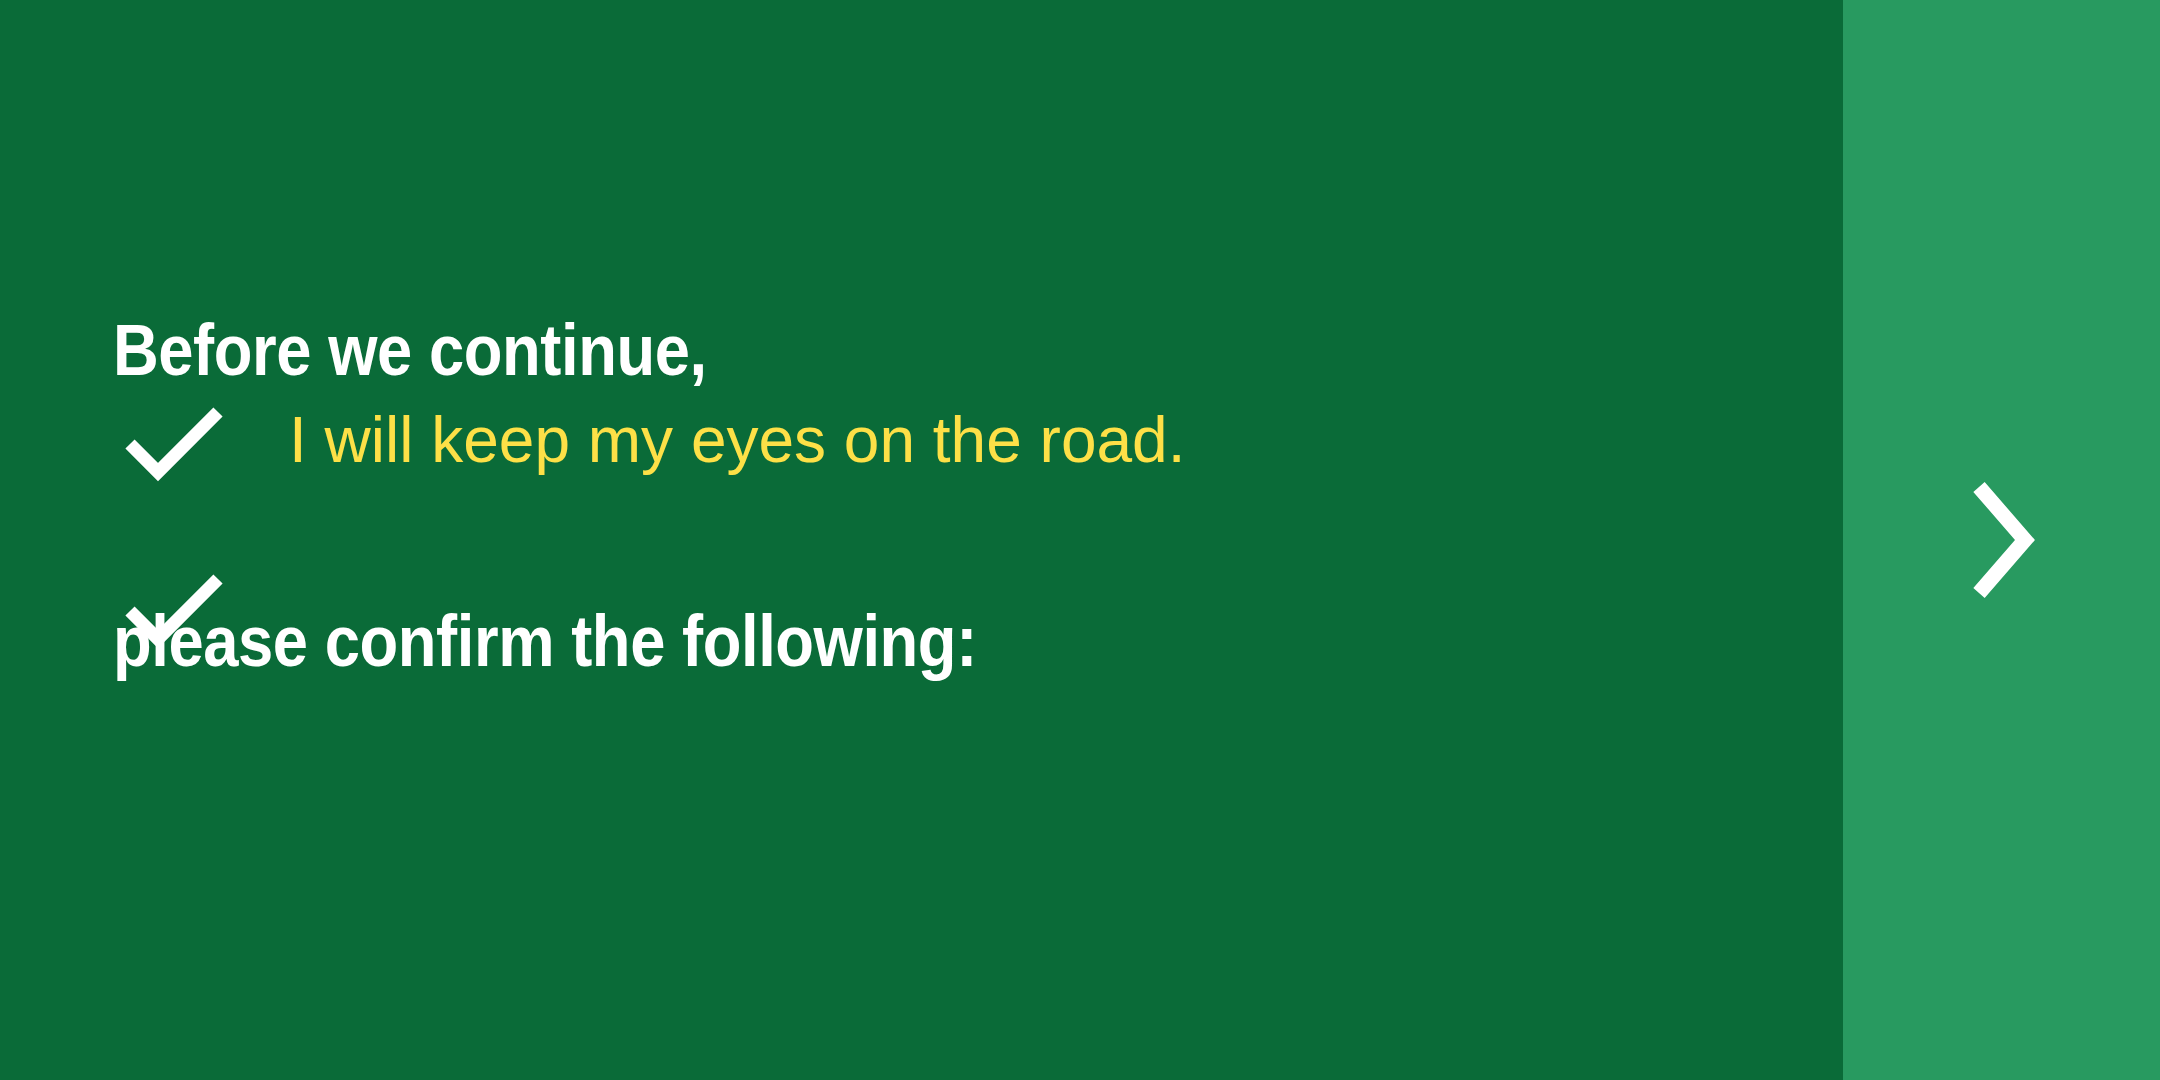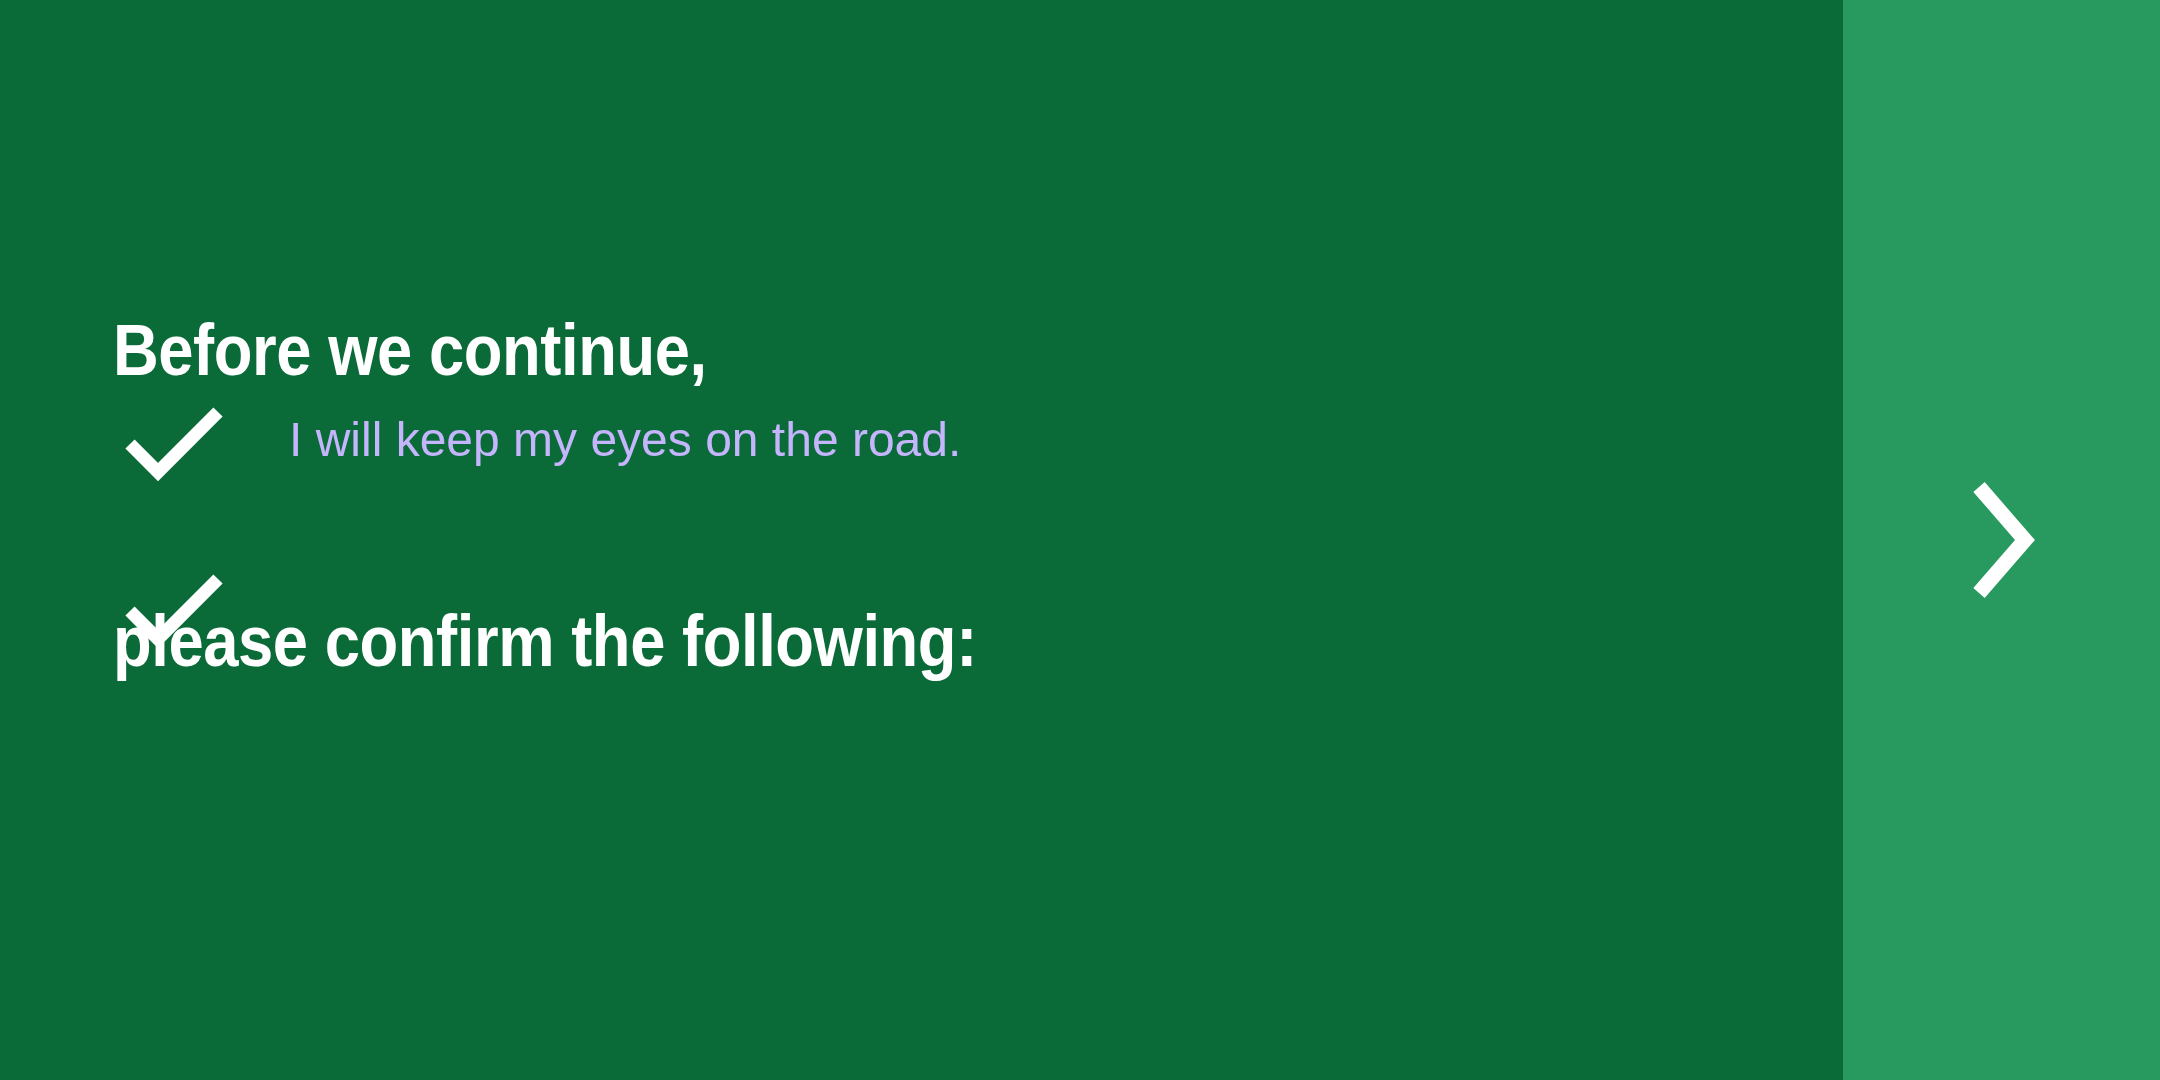--- a/index.html
+++ b/index.html
@@ -70,23 +70,23 @@
     height: 100px;
     flex: none;
     margin-left: 11px;
   }
   .check-mark svg {
     display: block;
     width: 100px;
     height: 100px;
   }
   .check-label {
-    color: #c4b5fd;
+    color: #fde047;
     font-weight: 400;
-    font-size: 48px;
+    font-size: 64px;
     line-height: 96px;
     letter-spacing: 0px;
     margin-left: 65px;
     white-space: pre;
   }
 
   
   #next-panel {
     position: absolute;
     left: 1843px;

